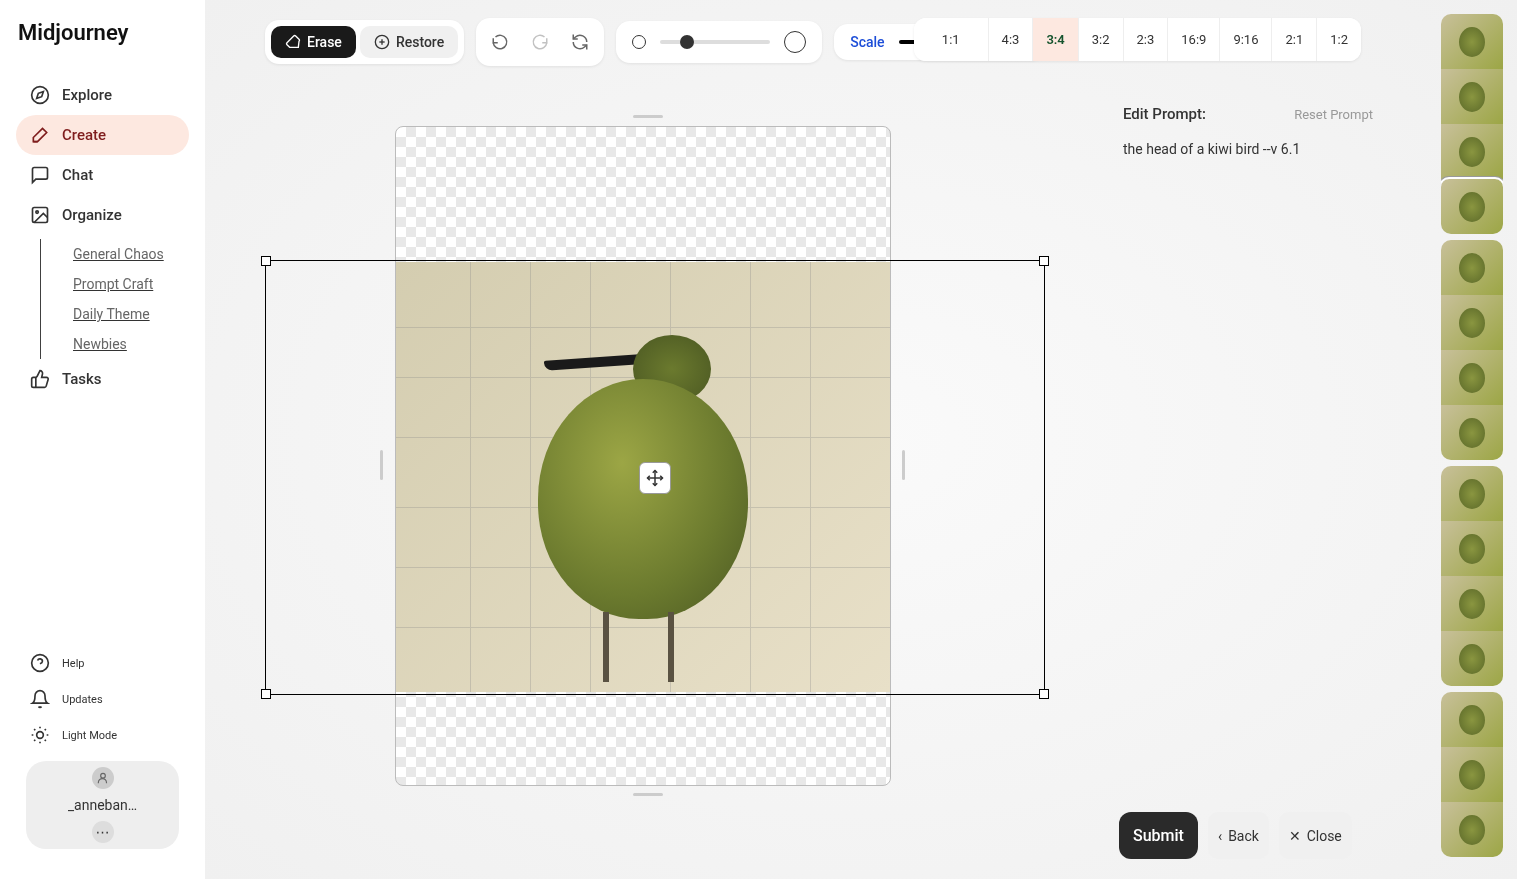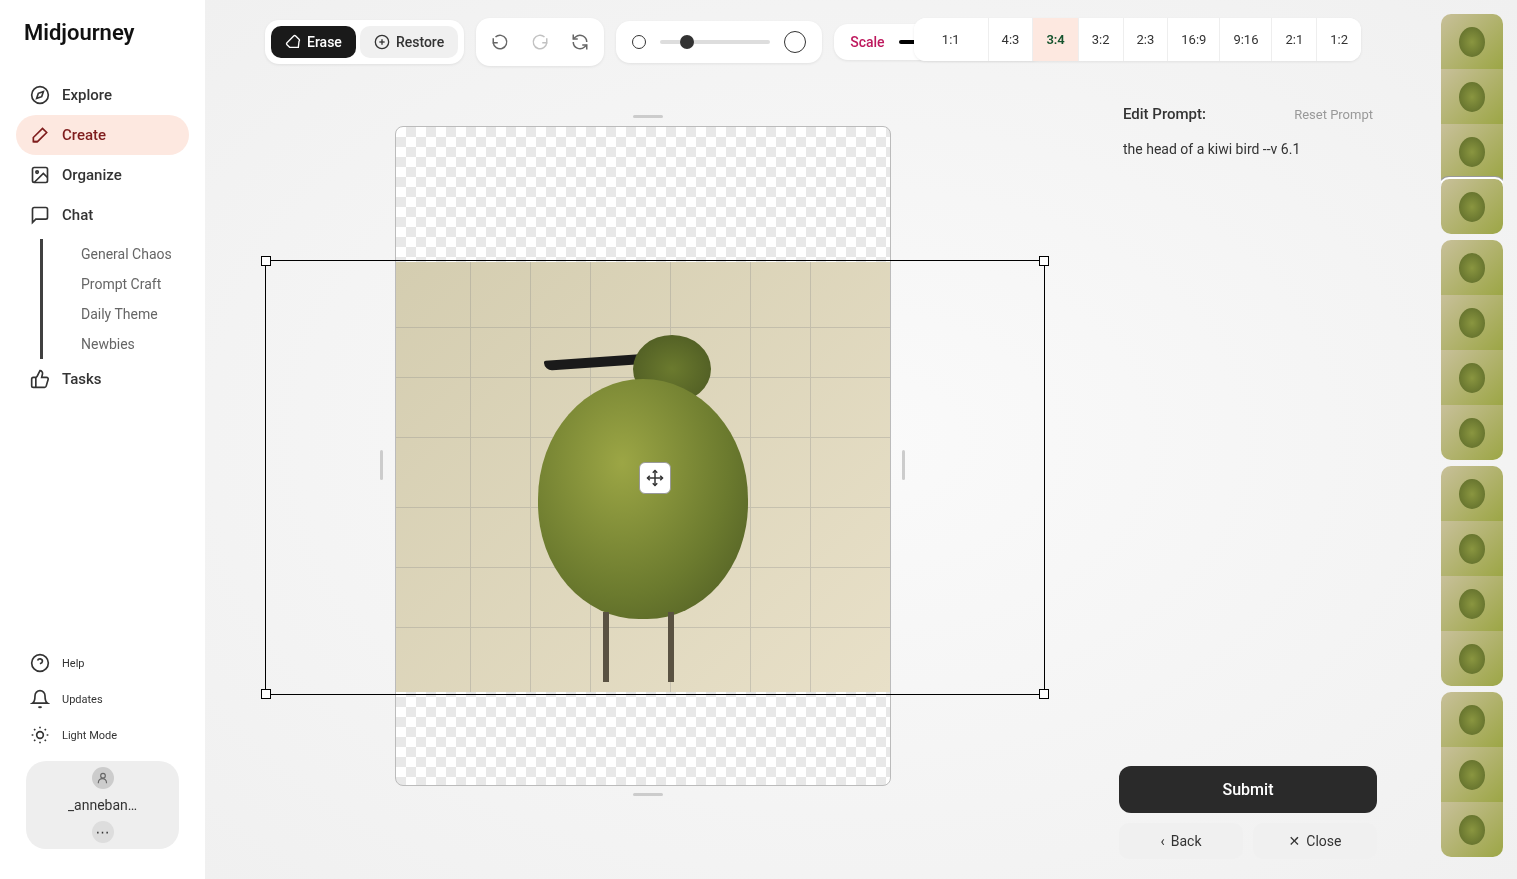--- a/index.html
+++ b/index.html
@@ -1,25 +1,25 @@
 <!DOCTYPE html>
 <html><head>
 <meta charset="utf-8">
 <style>
 * { margin:0; padding:0; box-sizing:border-box; font-family:-apple-system,BlinkMacSystemFont,"Segoe UI",Roboto,sans-serif; }
 body { background:#fff; color:#333; overflow:hidden; width:1517px; height:879px; position:relative; }
 
 
 .sidebar { position:absolute; left:0; top:0; width:205px; height:100%; background:#fff; padding:20px 0; display:flex; flex-direction:column; }
-.logo { font-size:22px; font-weight:600; padding:0 24px 20px; color:#111; }
+.logo { font-size:22px; font-weight:600; padding:0 18px 20px; color:#111; }
 .nav { padding:10px 16px; }
 .nav-item { display:flex; align-items:center; gap:12px; padding:10px 14px; border-radius:20px; cursor:pointer; font-size:15px; font-weight:500; color:#333; }
 .nav-item.active { background:#fde8e0; color:#7f1d1d; }
 .nav-item .icn { width:20px; height:20px; display:flex; align-items:center; justify-content:center; }
-.sub-items { padding-left:26px; margin-top:4px; border-left:3px solid #404040; margin-left:24px; }
+.sub-items { padding-left:20px; margin-top:4px; border-left:1px solid #404040; margin-left:24px;text-decoration:underline; }
 .sub-item { padding:7px 12px; font-size:14px; color:#666; cursor:pointer; }
 .sidebar-bottom { margin-top:auto; padding:0 16px 10px; }
 .bottom-item { display:flex; align-items:center; gap:12px; padding:8px 14px; font-size:11px; color:#333; cursor:pointer; }
 .user-pill { display:flex; align-items:center; gap:8px; background:#eee; border-radius:20px; padding:6px 10px; margin:8px 10px 0;flex-direction:column; }
 .user-avatar { width:22px; height:22px; border-radius:50%; background:#ccc; display:flex; align-items:center; justify-content:center; }
 .user-name { font-size:14px; color:#333; flex:1; overflow:hidden; text-overflow:ellipsis; white-space:nowrap; }
 .user-more { width:22px; height:22px; border-radius:50%; background:#ddd; display:flex; align-items:center; justify-content:center; font-size:14px; }
 
 
 .main { position:absolute; left:205px; top:0; right:0; bottom:0; background:radial-gradient(ellipse at center,#fafafa 0%,#f0f0f0 100%); }
@@ -30,21 +30,21 @@
 .tool-btn { display:flex; align-items:center; gap:6px; padding:8px 14px; border-radius:10px; cursor:pointer; font-size:14px; font-weight:500; border:none; background:transparent; }
 .tool-btn.dark { background:#1a1a1a; color:#fff; }
 .tool-btn.light { background:#f0f0f0; color:#333; }
 .icon-btn { width:36px; height:36px; display:flex; align-items:center; justify-content:center; border-radius:10px; cursor:pointer; border:none; background:transparent; color:#666; }
 .icon-btn:disabled { opacity:0.4; }
 .slider-group { background:#fff; border-radius:14px; padding:10px 16px; display:flex; align-items:center; gap:14px; box-shadow:0 1px 3px rgba(0,0,0,0.08); }
 .circle-small { width:14px; height:14px; border:1.5px solid #333; border-radius:50%; }
 .circle-large { width:22px; height:22px; border:1.5px solid #333; border-radius:50%; }
 .brush-track { width:110px; height:4px; background:#ddd; border-radius:2px; position:relative; }
 .brush-thumb { position:absolute; left:20px; top:-5px; width:14px; height:14px; background:#333; border-radius:50%; }
-.scale-label { font-size:14px; color:#be185d; font-weight:500; }
+.scale-label { font-size:14px; color:#1d4ed8; font-weight:500; }
 .scale-track { width:130px; height:4px; background:#000; border-radius:2px; position:relative; }
 .scale-thumb { position:absolute; right:-6px; top:-5px; width:14px; height:14px; background:#000; border-radius:50%; }
 
 
 .aspect-panel { position:absolute; top:18px; right:156px; background:#fff; border-radius:12px; box-shadow:0 1px 3px rgba(0,0,0,0.08); overflow:hidden; display:flex; }
 .aspect-col { display:flex; flex-direction:row; }
 .aspect-btn { padding:7px 13px; font-size:13px; color:#333; border:none; background:#fff; cursor:pointer; border-left:1px solid #eee; }
 .aspect-btn.first { border-left:none; }
 .aspect-btn.tall { padding:14px 28px; }
 .aspect-btn.active { background:#fde8e0; color:#14532d; font-weight:600; }
@@ -72,21 +72,21 @@
 .edge-r { left:697px; top:450px; width:3px; height:30px; border-radius:2px; }
 .edge-t { left:428px; top:115px; width:30px; height:3px; border-radius:2px; }
 .edge-b { left:428px; top:793px; width:30px; height:3px; border-radius:2px; }
 
 
 .right-panel { position:absolute; right:140px; top:95px; width:258px; bottom:20px; display:flex; flex-direction:column; }
 .prompt-header { display:flex; justify-content:space-between; align-items:center; padding:10px 4px; }
 .prompt-title { font-size:15px; font-weight:500; color:#333; }
 .reset-link { font-size:13px; color:#999; cursor:pointer; }
 .prompt-text { padding:6px 4px; font-size:14px; color:#333; line-height:1.5; }
-.action-buttons { margin-top:auto; display:flex; flex-direction:column; gap:10px; }
+.action-buttons { margin-top:auto; display:flex; flex-direction:row; gap:10px; }
 .submit-btn { background:#2a2a2a; color:#fff; border:none; border-radius:12px; padding:14px; font-size:16px; font-weight:500; cursor:pointer; }
 .secondary-row { display:flex; gap:10px; }
 .sec-btn { flex:1; background:#f0f0f0; color:#333; border:none; border-radius:10px; padding:10px; font-size:14px; cursor:pointer; display:flex; align-items:center; justify-content:center; gap:6px; }
 
 
 .thumb-rail { position:absolute; right:14px; top:14px; width:62px; bottom:14px; overflow:hidden; display:flex; flex-direction:column; gap:6px; }
 .thumb-group { display:flex; flex-direction:column; border-radius:10px; overflow:hidden; }
 .thumb { width:62px; height:55px; background:linear-gradient(135deg,#c8c09a 0%,#9ca645 100%); position:relative; cursor:pointer; }
 .thumb.sel { outline:2px solid #fff; box-shadow:0 0 0 3px #999; z-index:1; border-radius:8px; }
 .thumb-bird { position:absolute; left:50%; top:50%; transform:translate(-50%,-50%); width:26px; height:30px; background:radial-gradient(ellipse,#8a9640 0%,#5a6828 100%); border-radius:50%; }
@@ -113,34 +113,34 @@
           <svg width="20" height="20" viewBox="0 0 24 24" fill="none" stroke="currentColor" stroke-width="2">
             <path d="M4 20 L4 15 L15 4 L20 9 L9 20 Z"></path>
             <path d="M4 20 L9 20"></path>
           </svg>
         </span>
       <span>Create</span>
     </div>
     <div class="nav-item">
       <span class="icn">
           <svg width="20" height="20" viewBox="0 0 24 24" fill="none" stroke="currentColor" stroke-width="2">
+            <path d="M21 15a2 2 0 0 1-2 2H7l-4 4V5a2 2 0 0 1 2-2h14a2 2 0 0 1 2 2z"></path>
+          </svg>
+        </span>
+      <span>Chat</span>
+    </div>
+    <div class="nav-item">
+      <span class="icn">
+          <svg width="20" height="20" viewBox="0 0 24 24" fill="none" stroke="currentColor" stroke-width="2">
             <rect x="3" y="3" width="18" height="18" rx="2"></rect>
             <circle cx="8.5" cy="8.5" r="1.5"></circle>
             <path d="M21 15l-5-5L5 21"></path>
           </svg>
         </span>
       <span>Organize</span>
-    </div>
-    <div class="nav-item">
-      <span class="icn">
-          <svg width="20" height="20" viewBox="0 0 24 24" fill="none" stroke="currentColor" stroke-width="2">
-            <path d="M21 15a2 2 0 0 1-2 2H7l-4 4V5a2 2 0 0 1 2-2h14a2 2 0 0 1 2 2z"></path>
-          </svg>
-        </span>
-      <span>Chat</span>
     </div>
     <div class="sub-items">
       <div class="sub-item">General Chaos</div>
       <div class="sub-item">Prompt Craft</div>
       <div class="sub-item">Daily Theme</div>
       <div class="sub-item">Newbies</div>
     </div>
     <div class="nav-item">
       <span class="icn">
           <svg width="20" height="20" viewBox="0 0 24 24" fill="none" stroke="currentColor" stroke-width="2">

